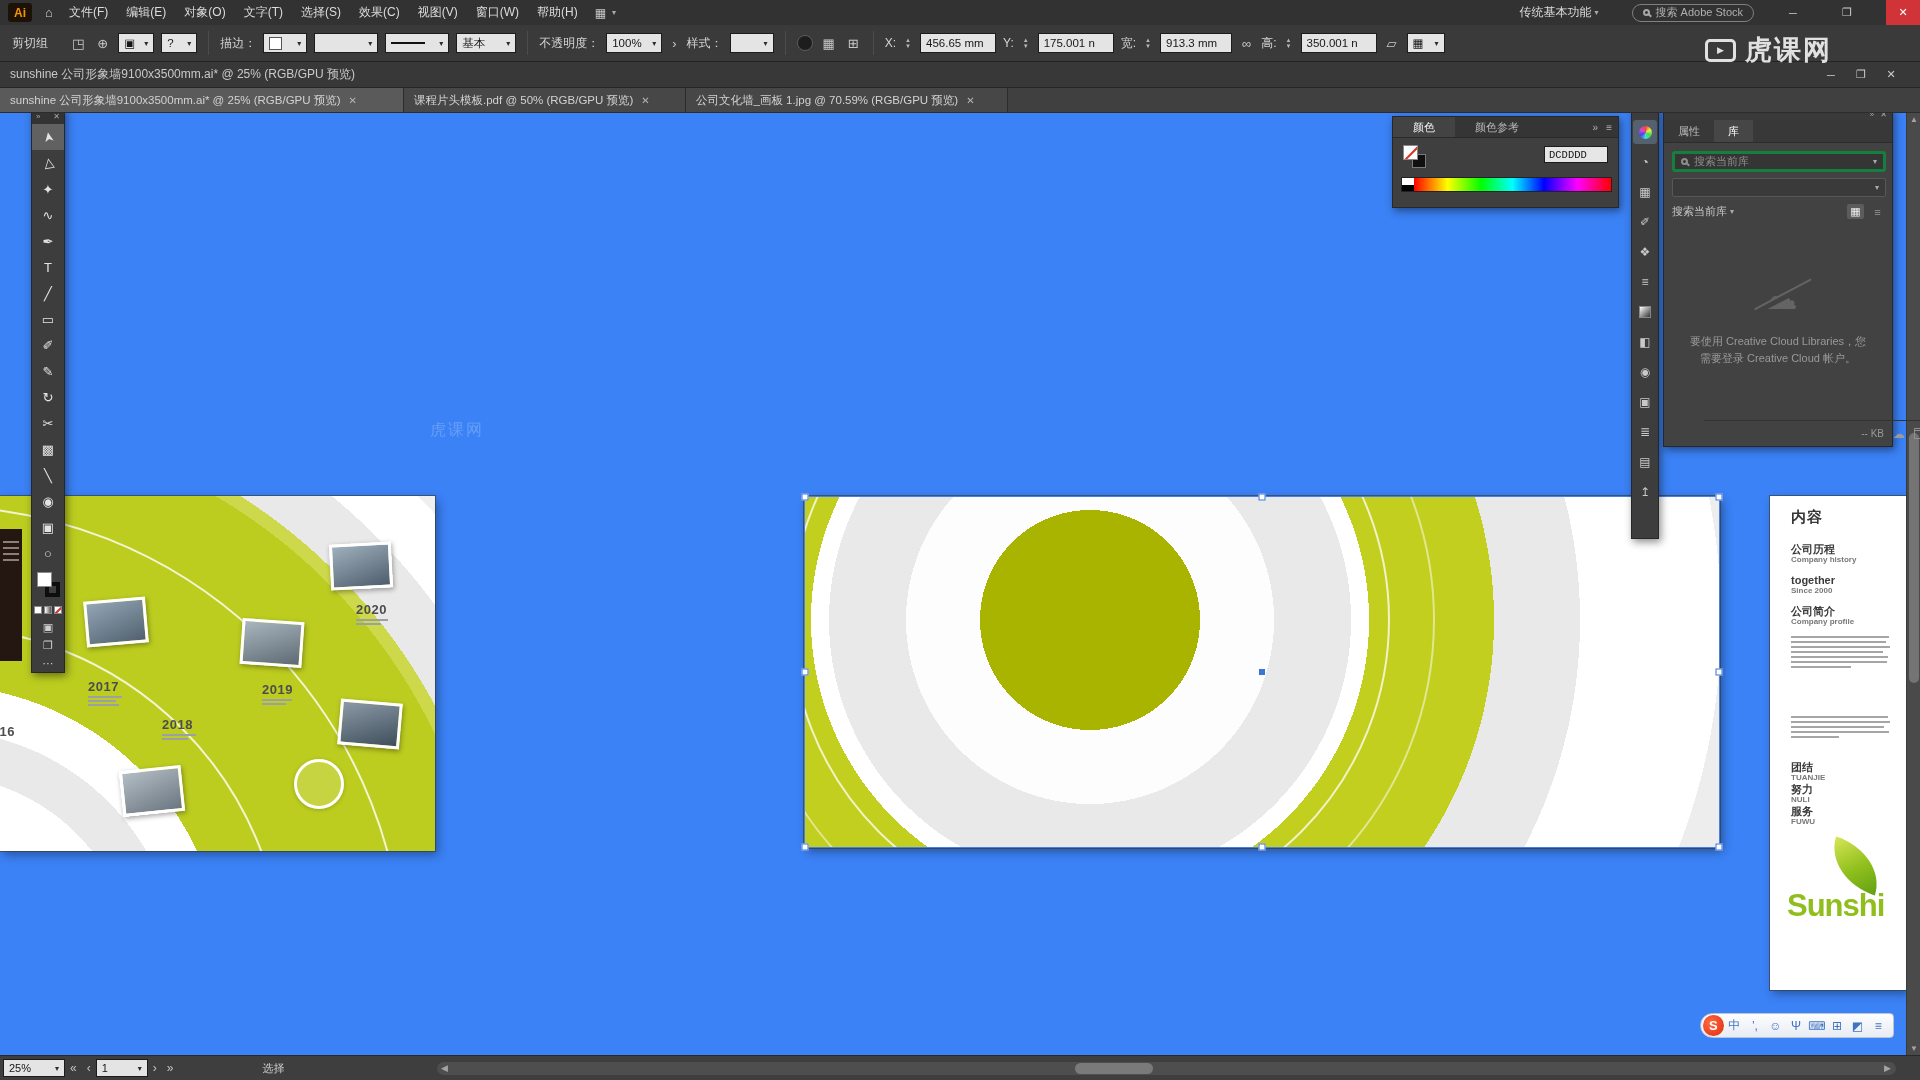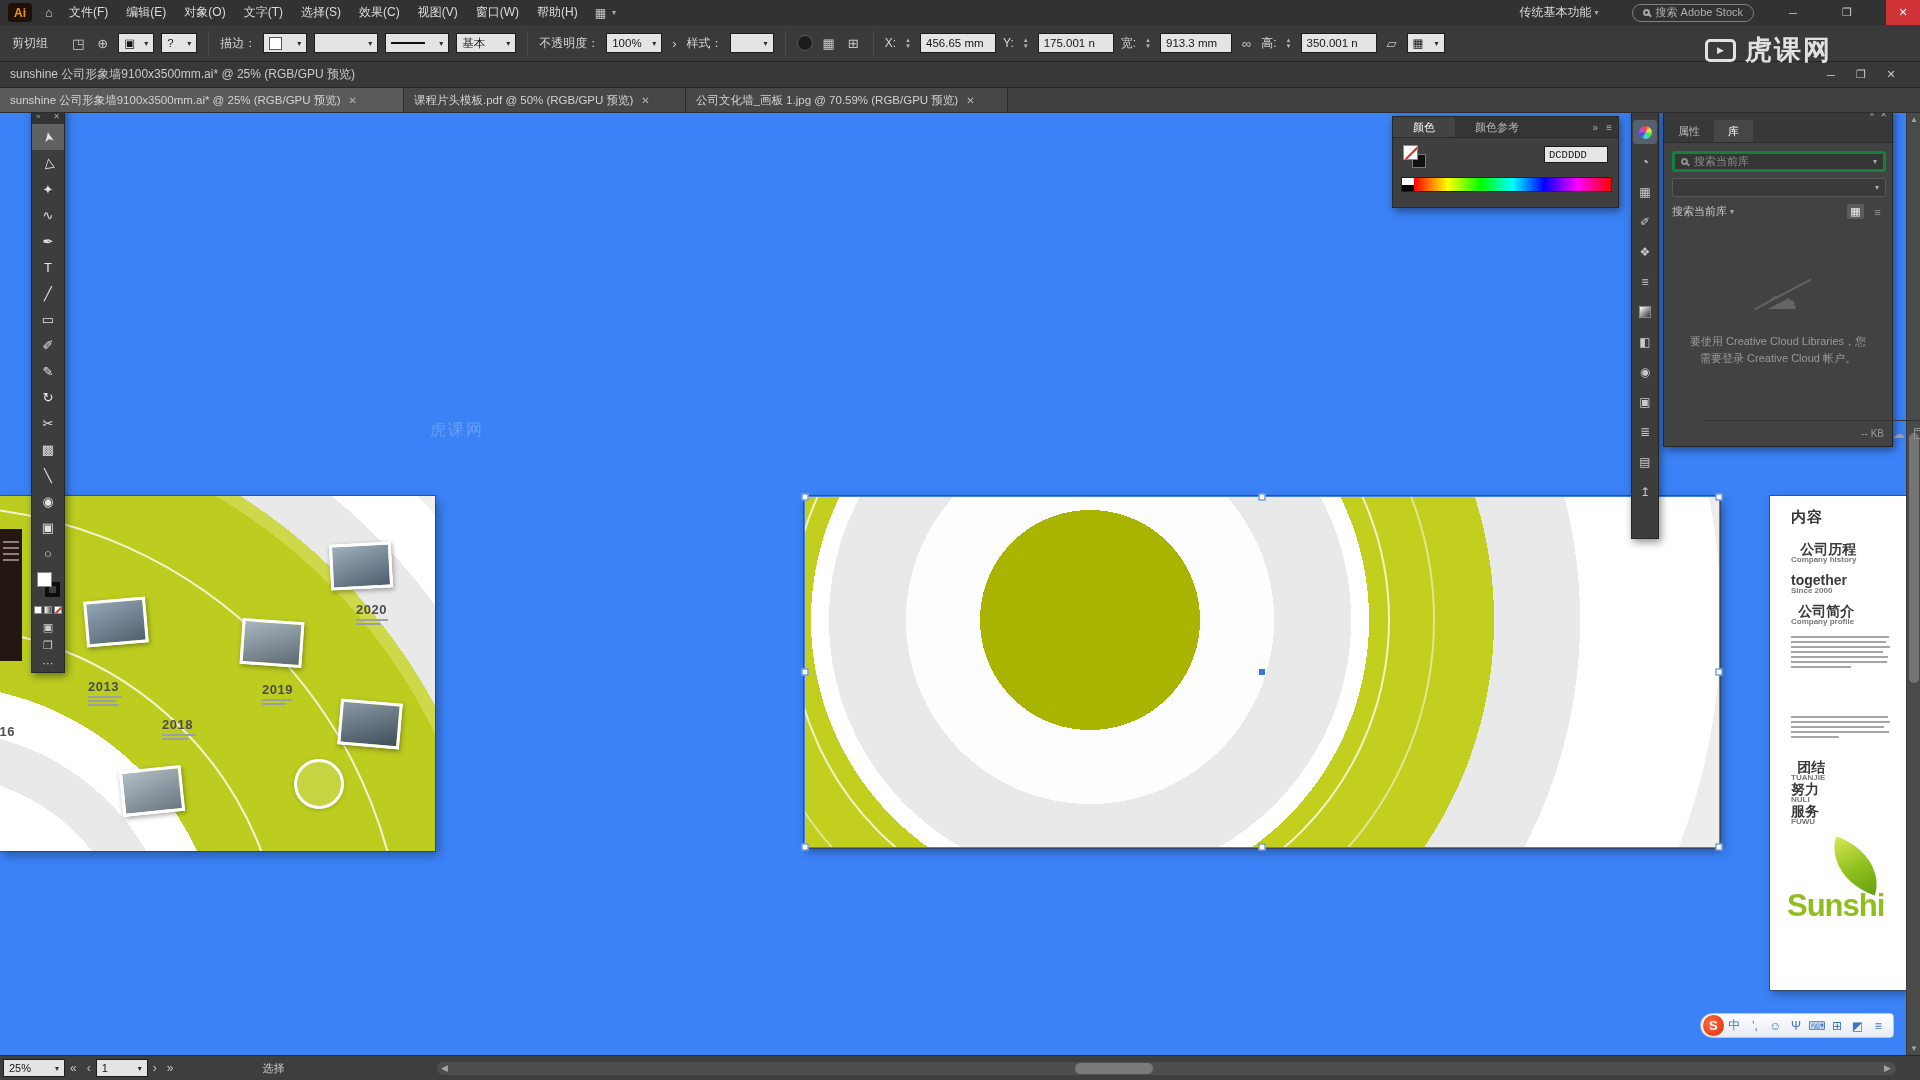--- a/index.html
+++ b/index.html
@@ -74,21 +74,21 @@
   #ab-right .rings{position:absolute;inset:0;background:radial-gradient(circle at 286px 124px,#a9b400 0 110px,#fdfdfd 110px 184px,#e9e9e9 184px 261px,#ffffff 261px 279px,#c3cf1e 279px 404px,#e9e9e9 404px 490px,#ffffff 490px 631px,#ededed 631px 690px,#ffffff 690px);}
 
   #sel{position:absolute;left:804px;top:496px;width:916px;height:352px;border:1px solid #4a80e0;z-index:20;}
   .h{position:absolute;width:7px;height:7px;background:#fff;border:1px solid #3d74d8;transform:translate(-50%,-50%);}
   .hc{position:absolute;width:6px;height:6px;background:#3d74d8;transform:translate(-50%,-50%);}
 
   
   #ab-info{left:1770px;top:496px;width:136px;height:494px;}
   .info-h{position:absolute;left:21px;top:12px;font-size:15px;font-weight:bold;color:#363636;letter-spacing:1px;}
   .sec{position:absolute;left:21px;}
-  .sec b{display:block;font-size:14px;color:#3a3a3a;line-height:11px;text-align:right;}
+  .sec b{display:block;font-size:11px;color:#3a3a3a;line-height:11px;}
   .sec i{display:block;font-style:normal;font-size:8px;font-weight:bold;color:#787878;line-height:10px;}
   .para{position:absolute;left:21px;display:flex;flex-direction:column;gap:3px;}
   .para i{display:block;height:2px;background:#a5a5a5;}
   .leaf{position:absolute;left:58px;top:348px;width:55px;height:44px;background:linear-gradient(135deg,#d6e555,#8fbf1c 55%,#63a015);border-radius:0 100% 0 100%;transform:rotate(18deg);}
   .logo-txt{position:absolute;left:17px;top:392px;font-size:31px;font-weight:800;color:#8fbe1d;letter-spacing:-1px;white-space:nowrap;}
 
   
   .colorpanel{position:absolute;left:1392px;top:116px;width:227px;height:92px;background:#3f3f3f;border:1px solid #272727;box-shadow:2px 3px 8px rgba(0,0,0,.45);z-index:72;}
   .cp-head{height:21px;background:#353535;border-bottom:1px solid #2a2a2a;display:flex;align-items:center;font-size:11px;color:#b5b5b5;}
   .cp-tab{padding:0 20px;height:100%;display:flex;align-items:center;}
@@ -309,21 +309,21 @@
         <i></i>
         <i></i>
         <i></i>
     </div>
     <div class="photo" style="left:85px;top:103px;transform:rotate(-5deg);background:linear-gradient(160deg,#93a5b6,#51616f);"></div>
     <div class="photo" style="left:241px;top:124px;transform:rotate(4deg);background:linear-gradient(160deg,#aab6bf,#5d6a74);"></div>
     <div class="photo" style="left:330px;top:47px;transform:rotate(-3deg);background:linear-gradient(160deg,#9fb0bd,#4e5d6b);"></div>
     <div class="photo" style="left:339px;top:205px;transform:rotate(5deg);background:linear-gradient(160deg,#8c9aa8,#3f4e5b);"></div>
     <div class="photo" style="left:121px;top:272px;transform:rotate(-6deg);background:linear-gradient(160deg,#b3bdc4,#6a7681);"></div>
     <div class="year" style="left:-16px;top:228px;">2016</div>
-    <div class="year" style="left:88px;top:183px;">2013</div>
+    <div class="year" style="left:88px;top:183px;">2017</div>
     <div class="year" style="left:162px;top:221px;">2018</div>
     <div class="year" style="left:262px;top:186px;">2019</div>
     <div class="year" style="left:356px;top:106px;">2020</div>
     <div class="ylines" style="left:88px;top:200px;width:34px;">
         <i style="width:34px;"></i>
         <i style="width:28px;"></i>
         <i style="width:31px;"></i>
       </div>
     <div class="ylines" style="left:162px;top:238px;width:34px;">
         <i style="width:34px;"></i>

